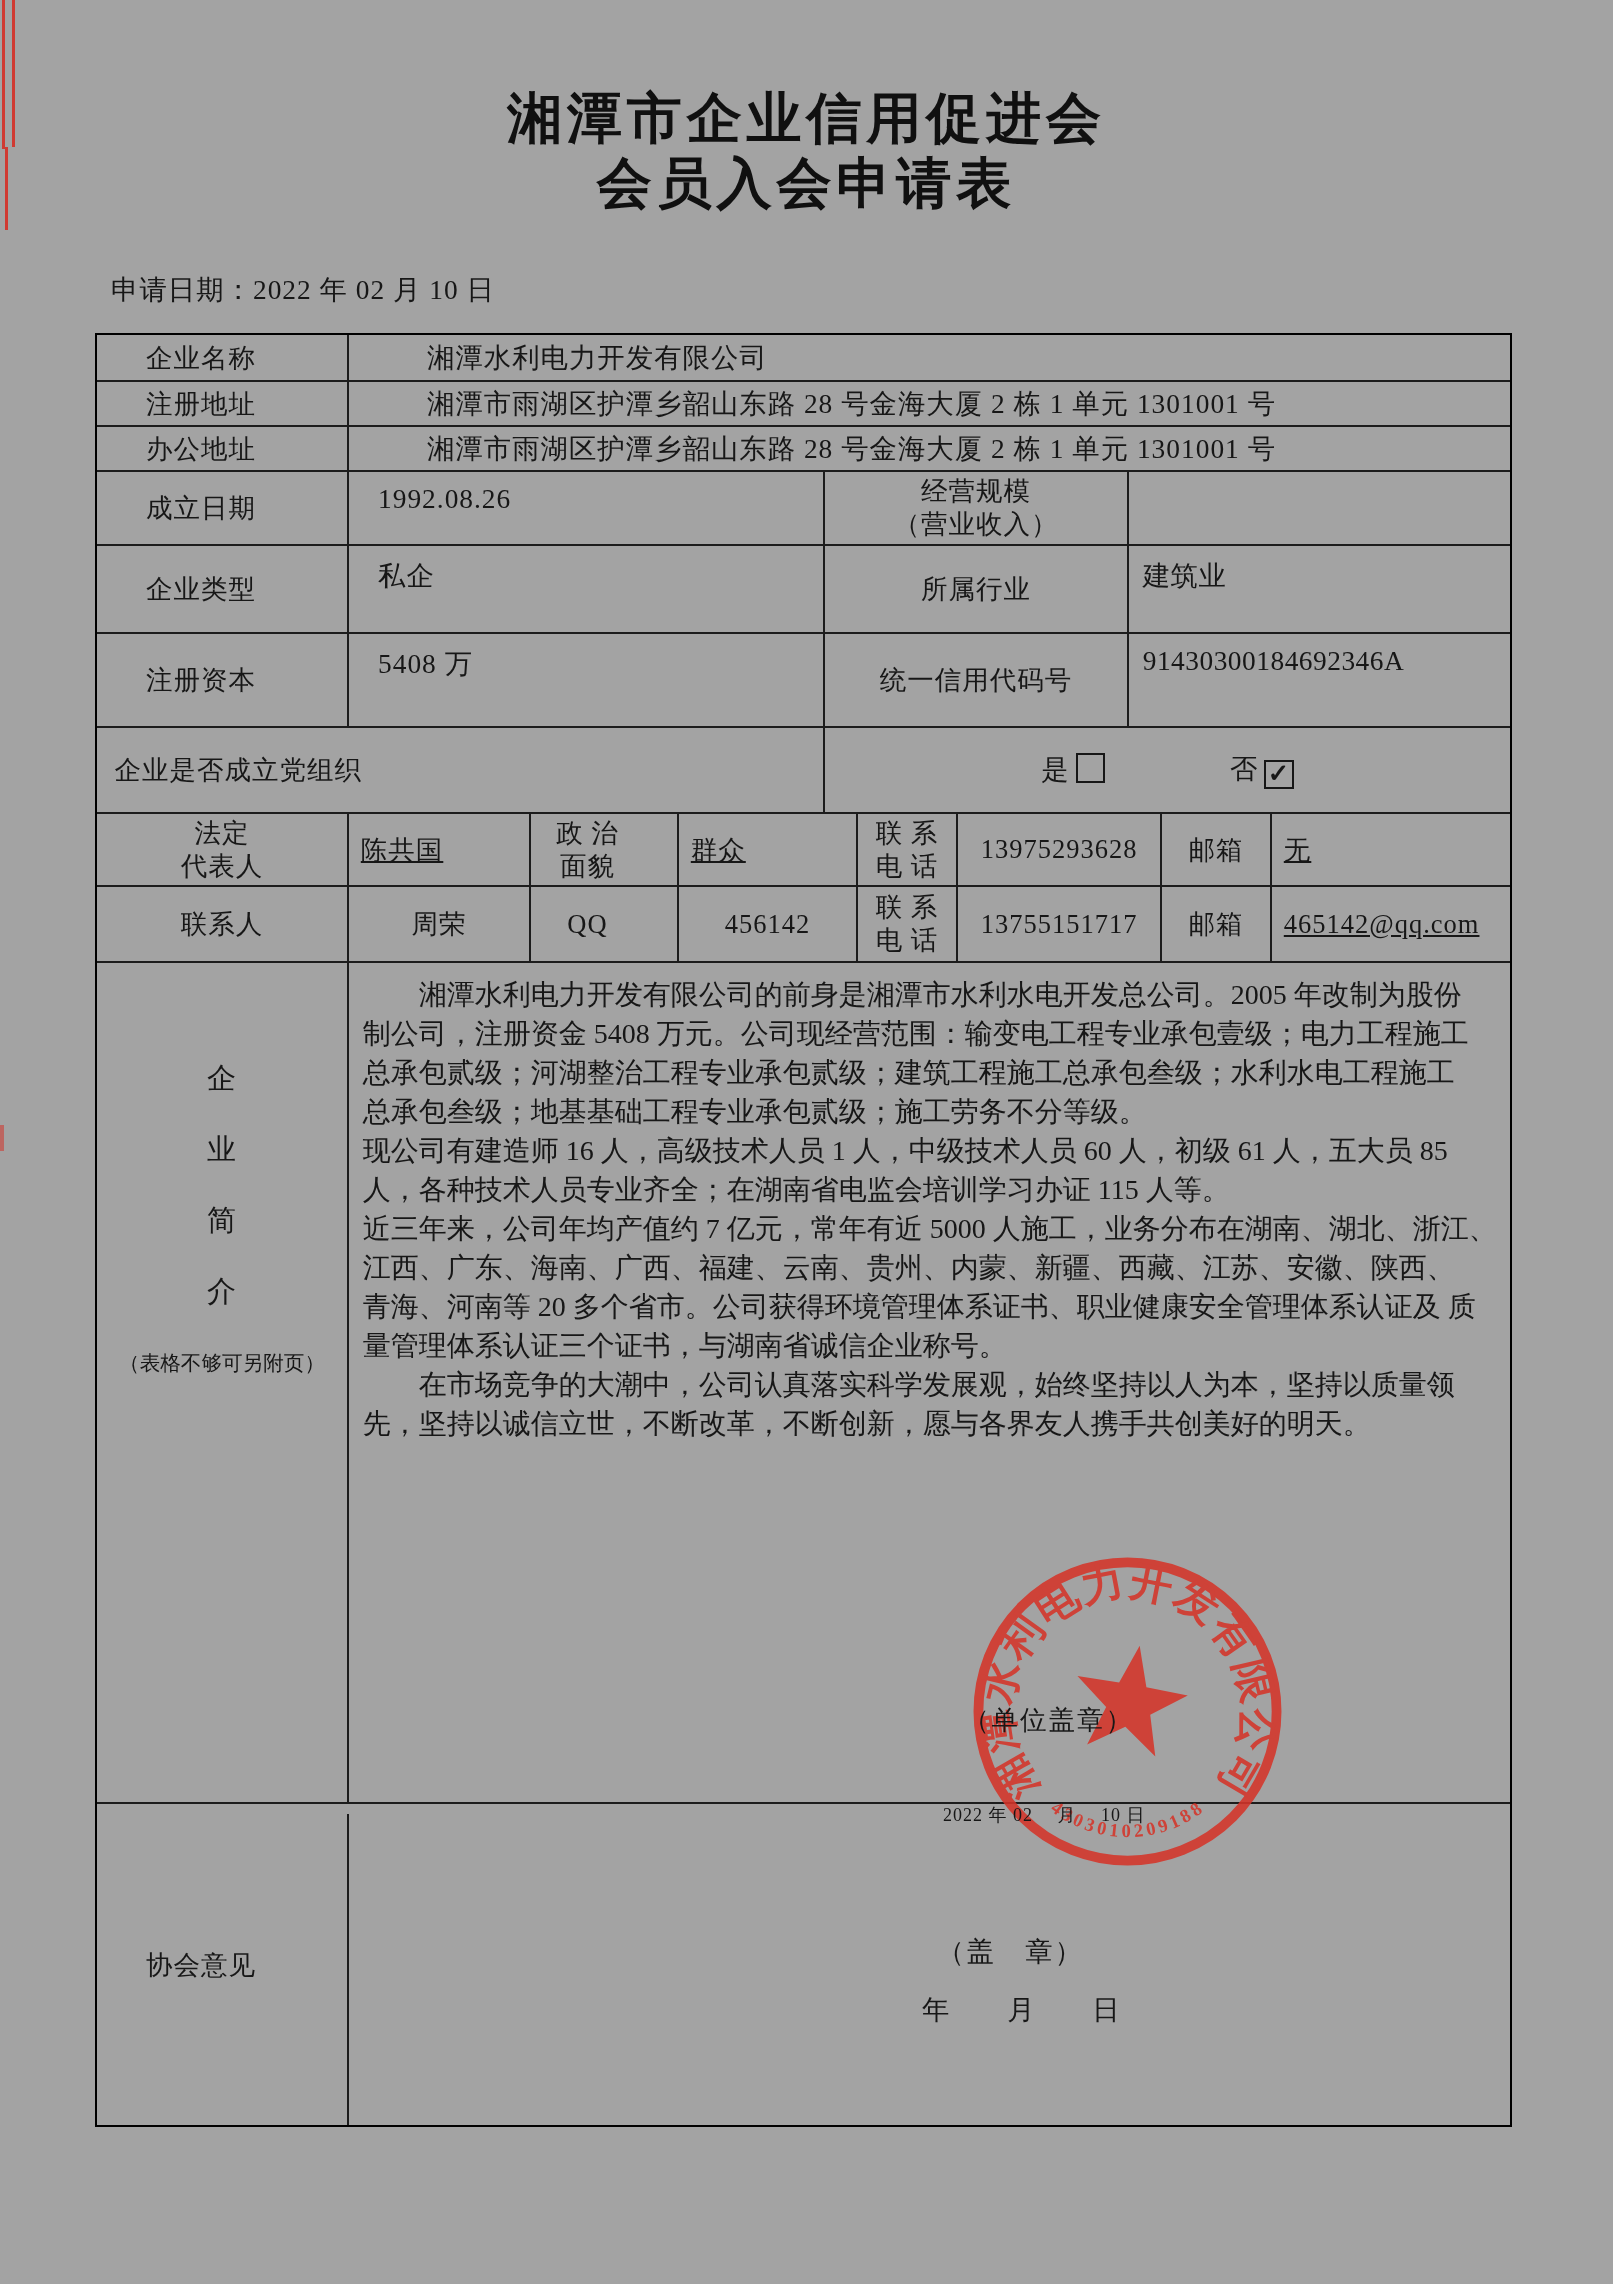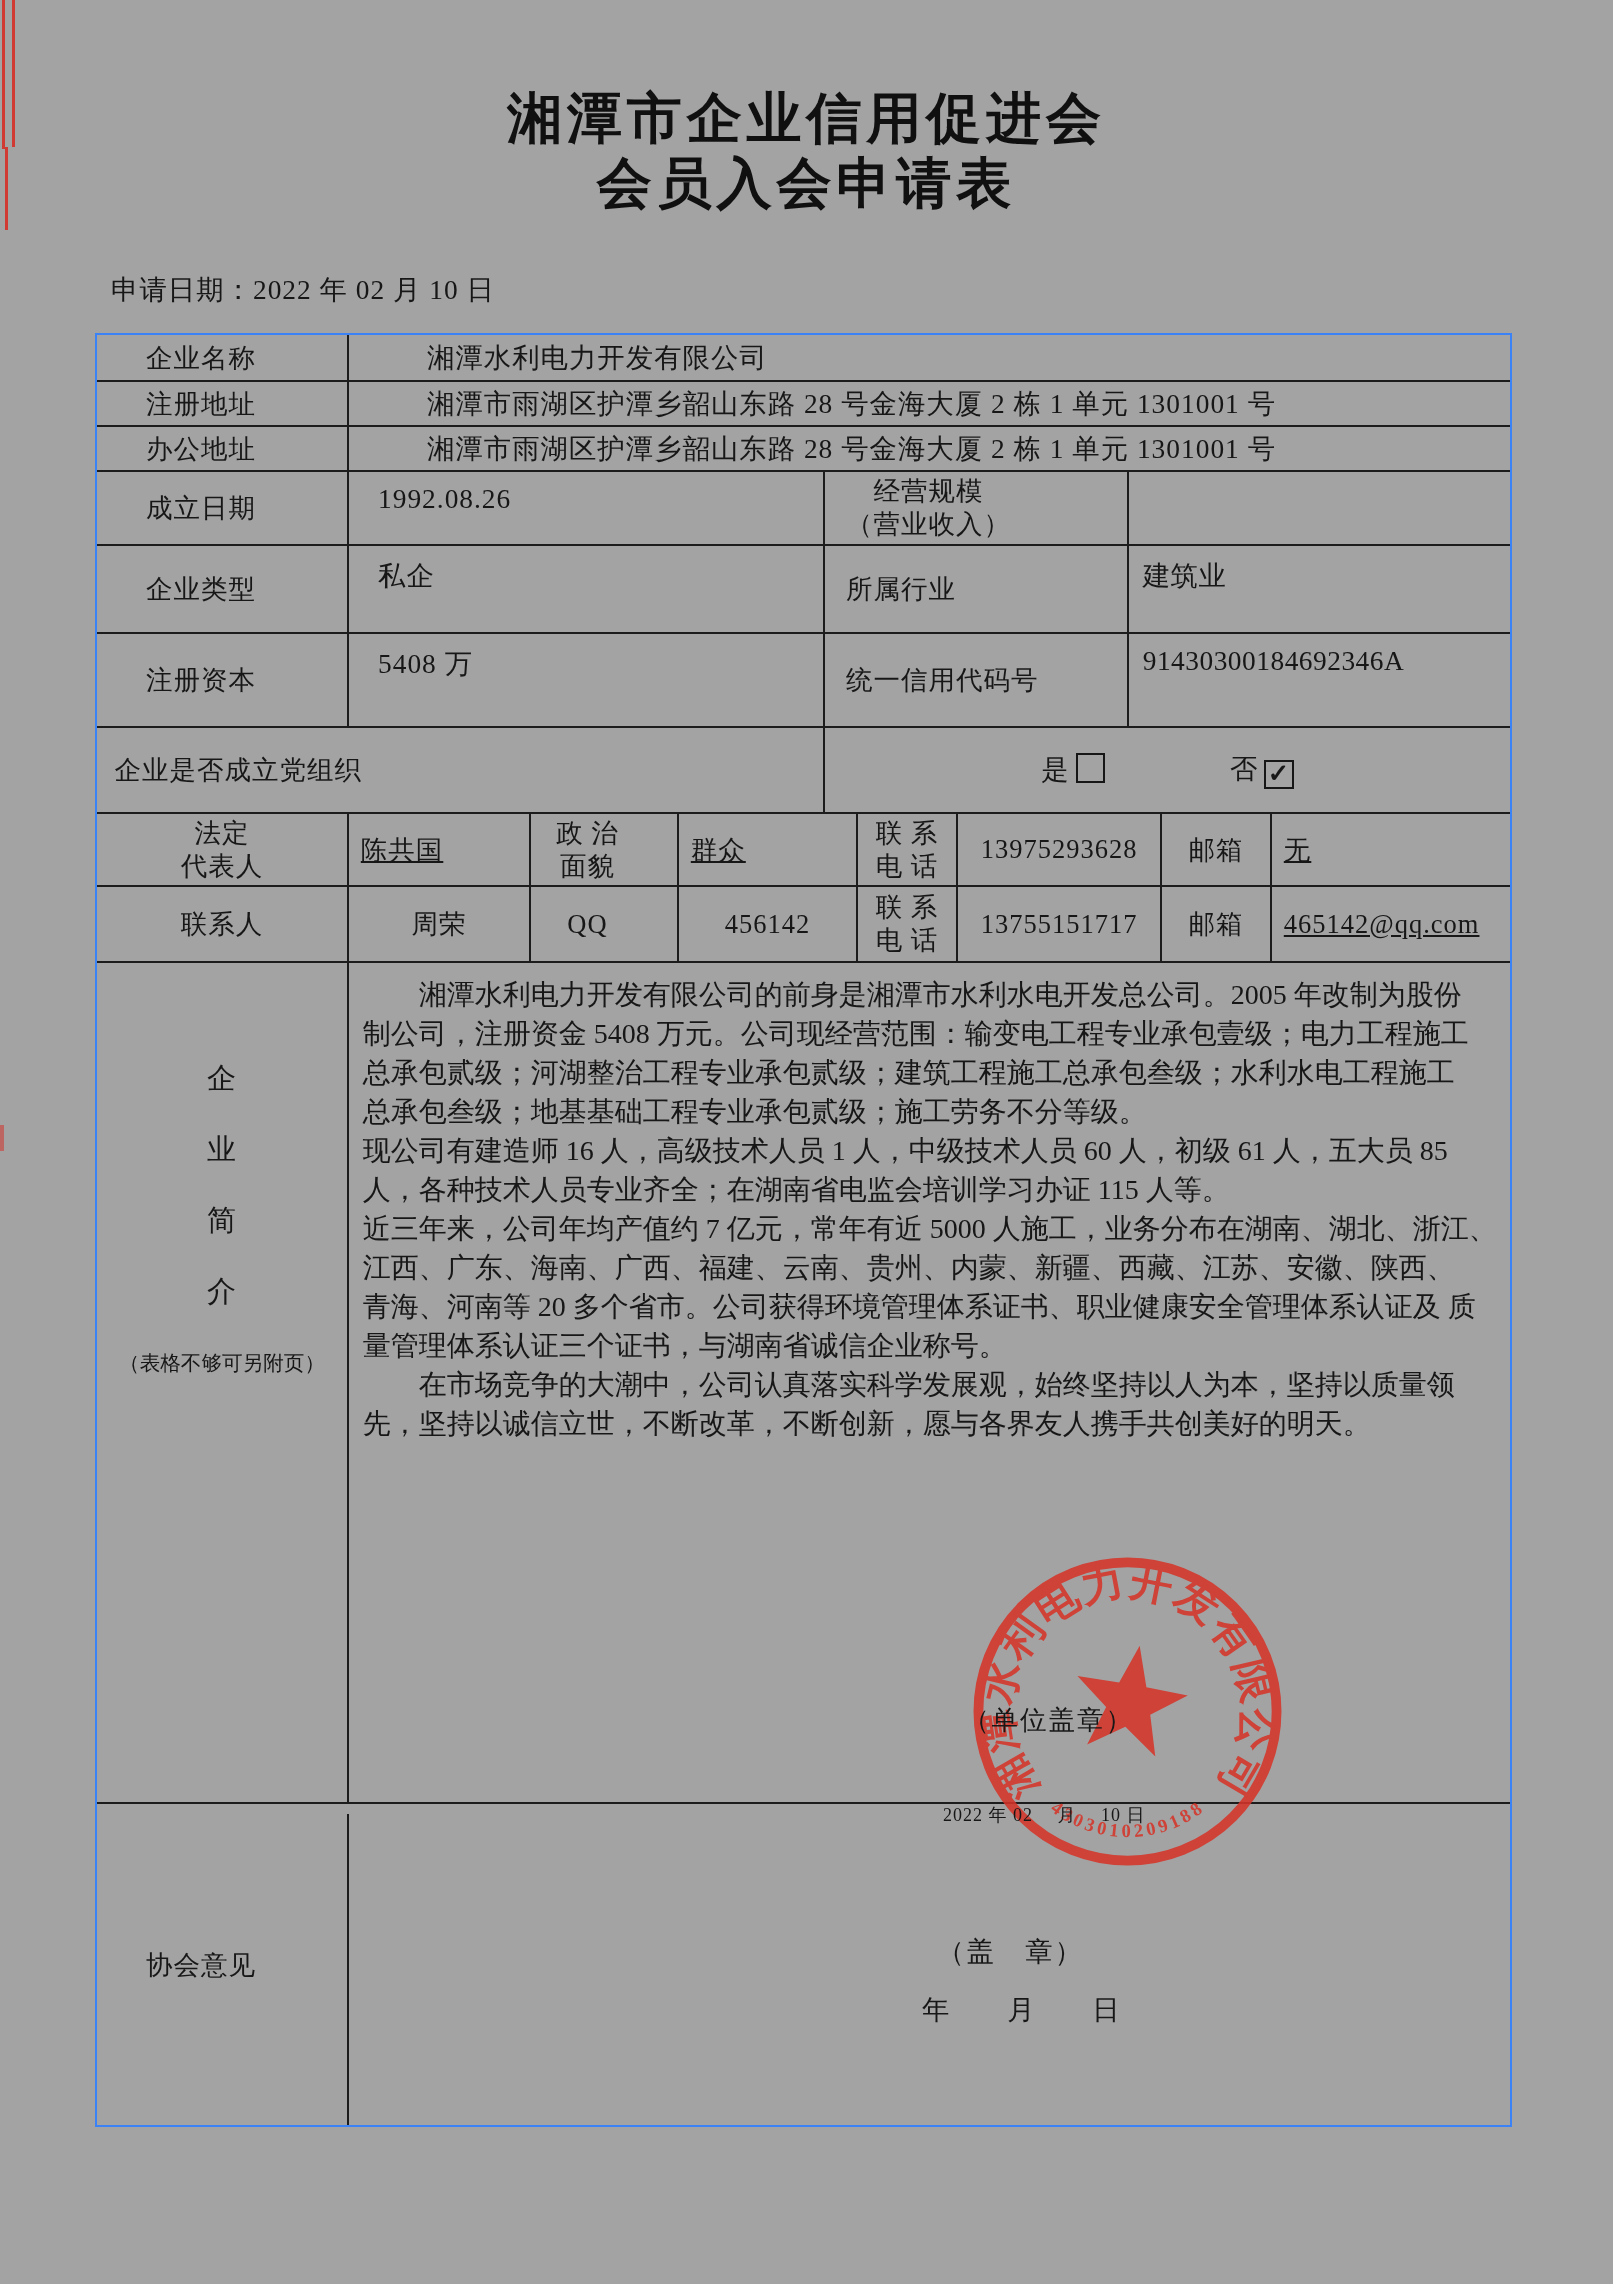--- a/index.html
+++ b/index.html
@@ -12,32 +12,32 @@
   .redmark{position:absolute;background:#d8281e;opacity:.85;}
   
   .title{
     position:absolute;top:86px;left:0;width:100%;text-align:center;
     font-size:55px;font-weight:700;letter-spacing:4.9px;line-height:65px;color:#101010;
   }
   .apply-date{position:absolute;left:111px;top:272px;font-size:27.4px;letter-spacing:1px;}
   
   .tbl{
     position:absolute;left:95px;top:333px;width:1417px;
-    border:2px solid #3b82f6;box-sizing:border-box;background:transparent;
+    border:2px solid #000000;box-sizing:border-box;background:transparent;
   }
   .row{display:flex;box-sizing:border-box;}
   .row + .row{border-top:2px solid #1c1c1c;}
   .c{
     box-sizing:border-box;border-left:2px solid #1c1c1c;
     display:flex;align-items:center;overflow:hidden;
     font-size:26.5px;letter-spacing:1px;
   }
   .c:first-child{border-left:none;}
   .lab{padding-left:49px;}
-  .lab2{justify-content:flex-start;text-align:center;padding:0 21px;font-family:Liberation Serif, serif;}
+  .lab2{justify-content:center;text-align:center;padding:0 21px;font-family:Liberation Serif, serif;}
   .val{padding-left:78px;font-size:27.4px;}
   .valtop{align-items:flex-start;padding:11.8px 0 0 29px;font-size:27.4px;}
   .valtop2{align-items:flex-start;padding:11.8px 0 0 13.7px;font-size:27.4px;letter-spacing:0.5px;}
   .ctr{justify-content:center;text-align:center;padding:0 3.9px;}
   .padl{padding-left:11.8px;text-decoration:underline;}
   .two{line-height:33px;}
   .w255{flex:0 0 250px;} .w486{flex:0 0 476px;} .w310{flex:0 0 304px;}
   .w741{flex:0 0 726px;} .w186{flex:0 0 182px;} .w117{flex:0 0 115px;}
   .w183{flex:0 0 179px;margin-left:33px;} .w102{flex:0 0 100px;} .w208{flex:0 0 204px;}
   .w112{flex:0 0 110px;} .grow{flex:1 1 auto;}

